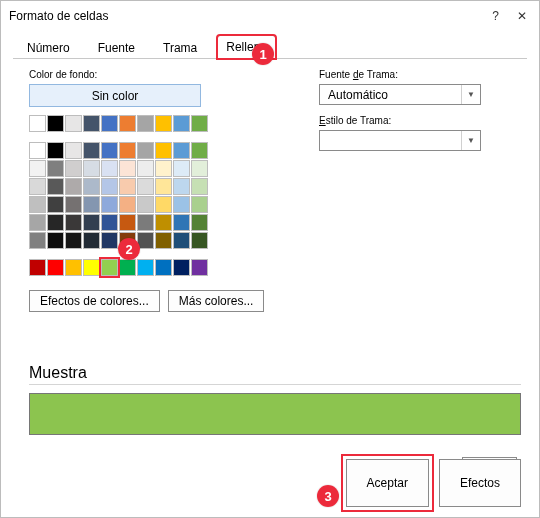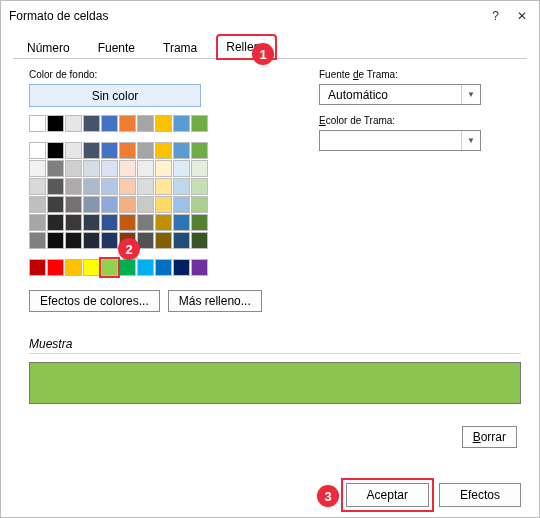--- a/index.html
+++ b/index.html
@@ -165,23 +165,22 @@
     font-size: 12px;
     cursor: pointer;
   }
   .btn-row {
     display: flex;
     gap: 8px;
     margin-top: 14px;
   }
 
   .muestra-label {
-    margin-top: 25px;
-    font-size: 12px;
-    font-style: italic;
+    margin-top: 52px;
+    font-size: 16px;
   }
   .muestra-line {
     border-top: 1px solid #d5d5d5;
     margin-top: 2px;
   }
   .sample-box {
     margin-top: 8px;
     height: 40px;
     border: 1px solid #767676;
     background: #8cc44f;
@@ -196,21 +195,21 @@
 
   .footer {
     position: absolute;
     bottom: 10px;
     right: 18px;
     display: flex;
     gap: 10px;
     align-items: center;
   }
   .footer .btn {
-    padding: 4px 20px;
+    padding: 16px 20px;
   }
   .btn.accept-highlight {
     outline: 2.5px solid #ec2a3b;
     outline-offset: 3px;
   }
 
   .callout {
     position: absolute;
     width: 22px;
     height: 22px;
@@ -338,34 +337,34 @@
             <div class="swatch selected-swatch" style="background: rgb(146, 208, 80);"></div>
             <div class="swatch" style="background: rgb(0, 176, 80);"></div>
             <div class="swatch" style="background: rgb(0, 176, 240);"></div>
             <div class="swatch" style="background: rgb(0, 112, 192);"></div>
             <div class="swatch" style="background: rgb(0, 32, 96);"></div>
             <div class="swatch" style="background: rgb(112, 48, 160);"></div>
           </div>
 
         <div class="btn-row">
           <button class="btn">Efectos de colores...</button>
-          <button class="btn">Más relleno...</button>
+          <button class="btn">Más colores...</button>
         </div>
       </div>
 
       <div class="right">
         <div class="label">
           <span>Fuente </span><span class="underline">d</span><span>e Trama:</span>
         </div>
         <div class="dropdown">
           <span>Automático</span>
           <span class="arrow">▼</span>
         </div>
         <div class="label">
-          <span class="underline">E</span><span>color de Trama:</span>
+          <span class="underline">E</span><span>stilo de Trama:</span>
         </div>
         <div class="dropdown">
           <span></span>
           <span class="arrow">▼</span>
         </div>
       </div>
     </div>
 
     <div class="muestra-label">Muestra</div>
     <div class="muestra-line"></div>

